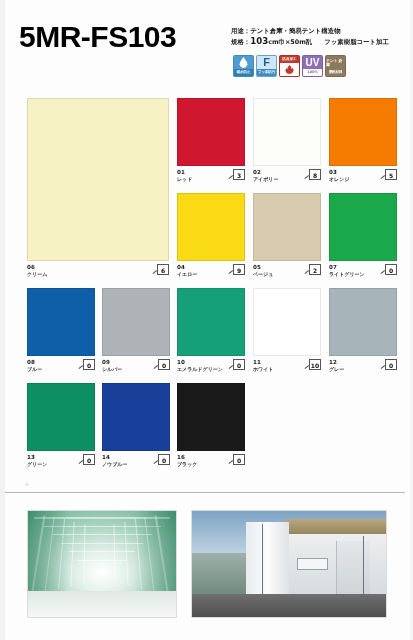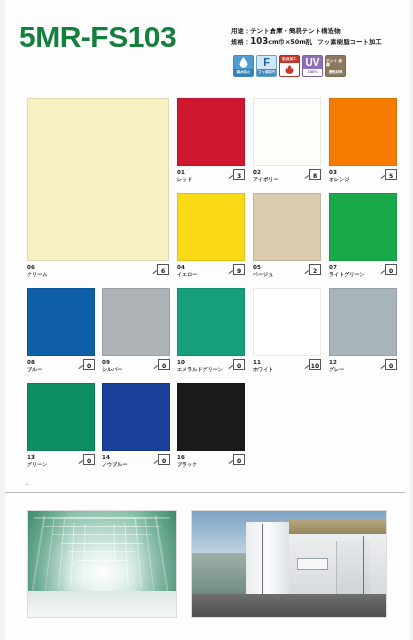--- a/index.html
+++ b/index.html
@@ -15,34 +15,34 @@
     background: #fdfdfd;
     border-left: 5px solid #f2f2f2;
     border-right: 3px solid #f4f4f4;
   }
   
   #header { position: absolute; left: 0; top: 0; width: 405px; height: 90px; }
   #title {
     position: absolute; left: 14px; top: 20px;
     font-size: 30px; font-weight: bold;
     letter-spacing: -0.5px;
-    color: #15803d;
+    color: #000000;
     font-family: "Liberation Sans", "DejaVu Sans", sans-serif;
     white-space: nowrap;
   }
   #spec-block { position: absolute; left: 226px; top: 26px; width: 185px; }
   .spec-line {
     font-size: 6.4px; line-height: 10px;
     color: #1a1a1a; font-weight: bold;
     white-space: nowrap;
     font-family: "DejaVu Sans", sans-serif;
   }
   .spec-line.big { font-size: 6.4px; }
   .spec-line .num { font-size: 8.6px; text-align: right; }
-  .spec-line .tail { margin-left: 5px; }
+  .spec-line .tail { margin-left: 12px; }
   
   #badges { position: absolute; left: 228px; top: 55px; display: flex; gap: 2px; }
   .badge {
     width: 21px; height: 22px;
     border-radius: 2px;
     display: flex; flex-direction: column;
     align-items: center; justify-content: flex-start;
     overflow: hidden; position: relative;
     border: 0.5px solid rgba(0,0,0,0.12);
   }

